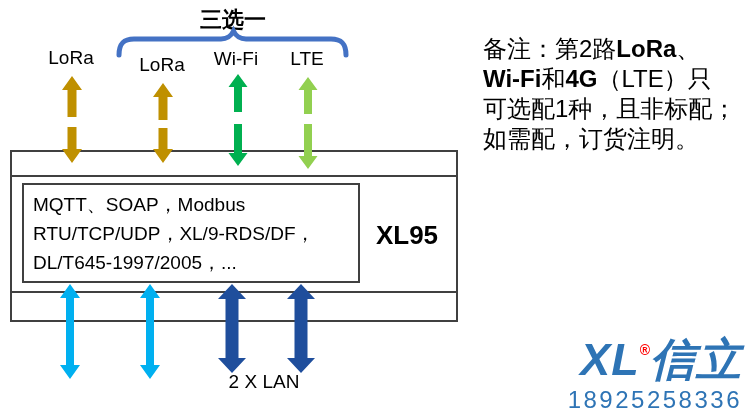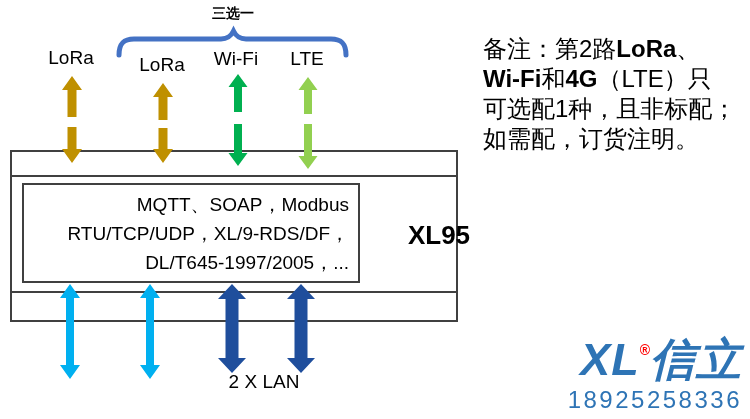--- a/index.html
+++ b/index.html
@@ -4,36 +4,36 @@
 <style>
   html,body{margin:0;padding:0;background:#fff;}
   .canvas{
     position:relative;width:750px;height:419px;background:#ffffff;
     font-family:"Liberation Sans",sans-serif;color:#000;overflow:hidden;
   }
   .abs{position:absolute;}
   .label{font-size:19px;text-align:center;white-space:nowrap;}
   .b{font-weight:bold;}
 
-  .choose-one{left:178px;top:5px;width:110px;font-size:14px;font-weight:bold;text-align:center;}
+  .choose-one{left:178px;top:5px;width:110px;font-size:22px;font-weight:bold;text-align:center;}
   .lbl-lora1{left:36px;top:47px;width:70px;}
   .lbl-lora2{left:127px;top:54px;width:70px;}
   .lbl-wifi{left:201px;top:48px;width:70px;}
   .lbl-lte{left:277px;top:48px;width:60px;}
 
   .device-outer{position:absolute;left:10px;top:150px;width:444px;height:168px;border:2px solid #404040;background:#fff;z-index:1;}
   .rail-line{position:absolute;left:0;right:0;height:0;border-top:2px solid #404040;}
   .rail-top{top:23px;}
   .rail-bottom{bottom:27px;}
 
   .protocol-box{
     left:22px;top:183px;width:316px;height:86px;border:2px solid #eab308;background:#fff;
-    padding:5px 9px;font-size:19px;line-height:29px;z-index:2;white-space:nowrap;overflow:hidden;text-align:right;
+    padding:5px 9px;font-size:19px;line-height:29px;z-index:2;white-space:nowrap;overflow:hidden;
   }
-  .model{left:358px;top:220px;width:98px;font-size:26px;font-weight:bold;text-align:center;z-index:2;padding-left:32px;}
+  .model{left:358px;top:220px;width:98px;font-size:26px;font-weight:bold;text-align:center;z-index:2;}
 
   .svg-layer{position:absolute;left:0;top:0;width:750px;height:419px;z-index:5;pointer-events:none;}
 
   .lbl-rs485{left:55px;top:388px;width:110px;}
   .lbl-lan{left:214px;top:371px;width:100px;}
 
   .note{left:483px;top:34px;width:264px;font-size:24px;line-height:30px;}
 
   .logo{right:8px;bottom:5px;text-align:center;}
   .logo-row{font-size:45px;font-weight:bold;font-style:italic;line-height:46px;letter-spacing:1px;white-space:nowrap;text-align:right;}

